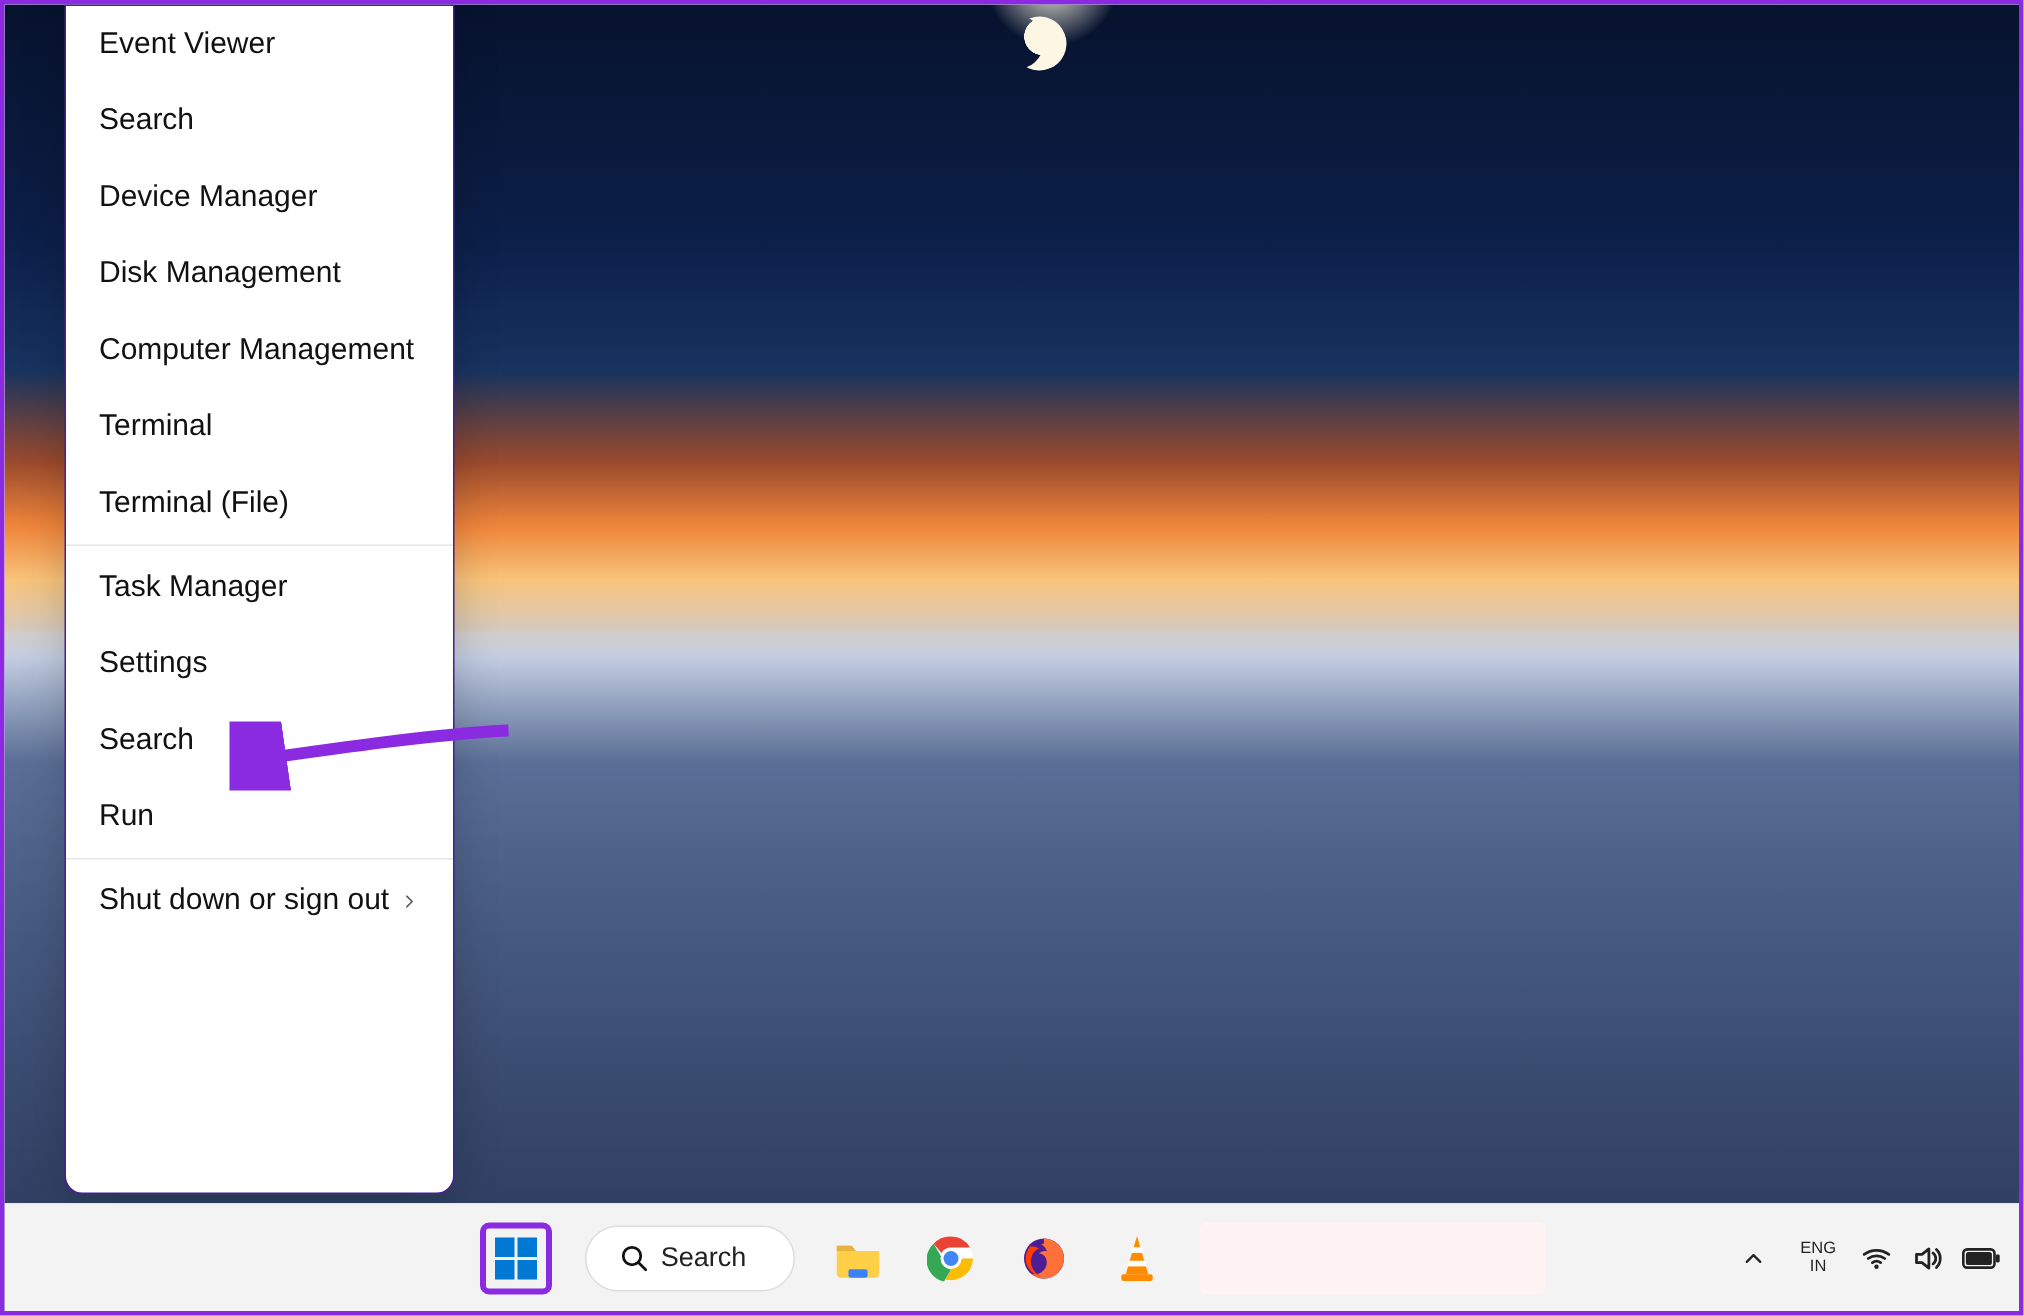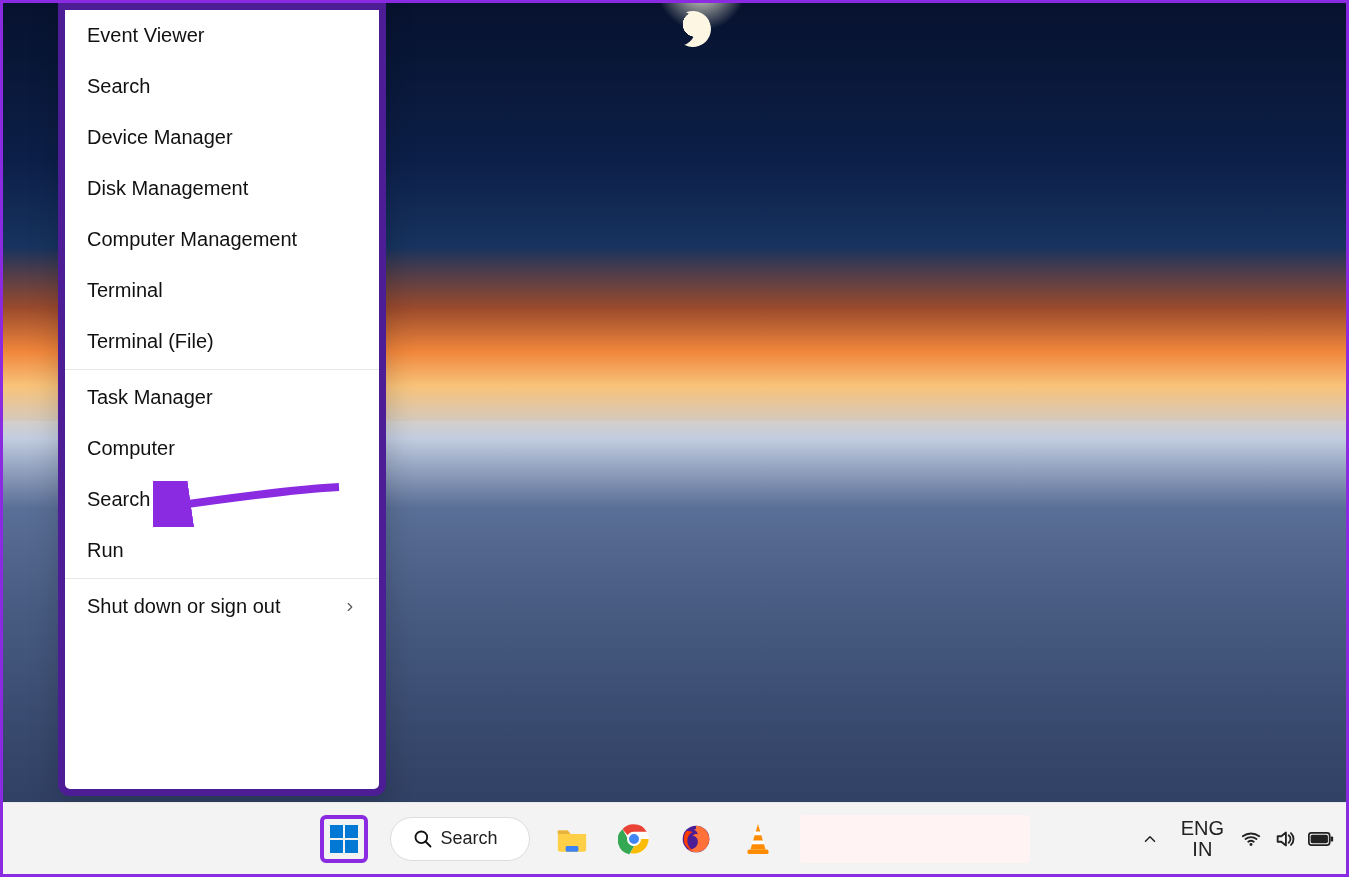--- a/index.html
+++ b/index.html
@@ -66,27 +66,27 @@
   .search-pill .lbl { font-size: 18px; color: #222; }
 
   .tb-icon { width: 40px; height: 40px; display: grid; place-items: center; cursor: pointer; border-radius: 6px; }
 
   
   .tray {
     position: absolute; right: 12px; top: 0; bottom: 0;
     display: flex; align-items: center; gap: 16px;
   }
   .tray .chev { cursor: pointer; padding: 6px; }
-  .tray .lang { font-size: 20px; color: #222; line-height: 1.05; text-align: center; cursor: pointer; }
+  .tray .lang { font-size: 11px; color: #222; line-height: 1.05; text-align: center; cursor: pointer; }
   .tray .sys-icons { display: flex; align-items: center; gap: 12px; }
 
   
   .ctx-menu {
-    position: absolute; left: 55px; top: 0; width: 328px; bottom: 78px;
-    background: #fff; border: 7px solid #4c1d95; border-radius: 0 0 12px 12px;
+    position: absolute; left: 40px; top: 0; width: 260px; bottom: 78px;
+    background: #fff; border: 1px solid #4c1d95; border-radius: 0 0 12px 12px;
     box-shadow: 0 10px 30px rgba(0,0,0,0.18);
     display: flex; flex-direction: column; padding-bottom: 6px;
   }
   .ctx-item {
     padding: 14px 22px; font-size: 20px; color: #111; cursor: pointer;
     display: flex; align-items: center; justify-content: space-between;
   }
   .ctx-sep { height: 1px; background: #e6e6e6; margin: 2px 0; }
 
   
@@ -124,21 +124,21 @@
       <span>Terminal</span>
     </div>
     <div class="ctx-item">
       <span>Terminal (File)</span>
     </div>
     <div class="ctx-sep"></div>
     <div class="ctx-item">
       <span>Task Manager</span>
     </div>
     <div class="ctx-item">
-      <span>Computer</span>
+      <span>Settings</span>
     </div>
     <div class="ctx-item">
       <span>Search</span>
     </div>
     <div class="ctx-item">
       <span>Run</span>
     </div>
     <div class="ctx-sep"></div>
     <div class="ctx-item">
       <span>Shut down or sign out</span>

